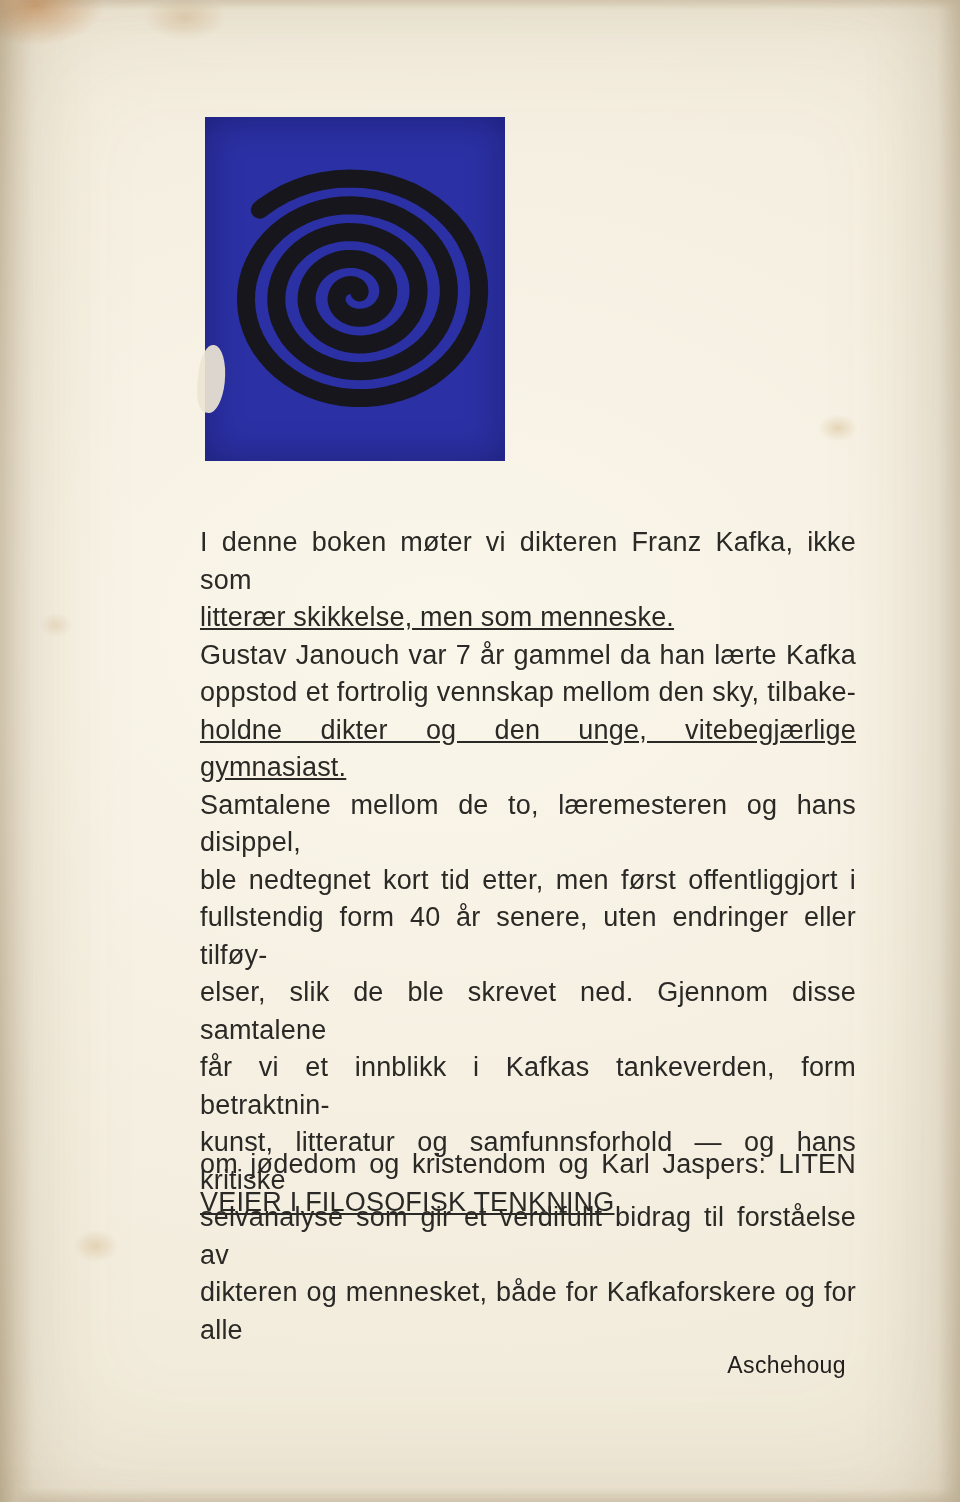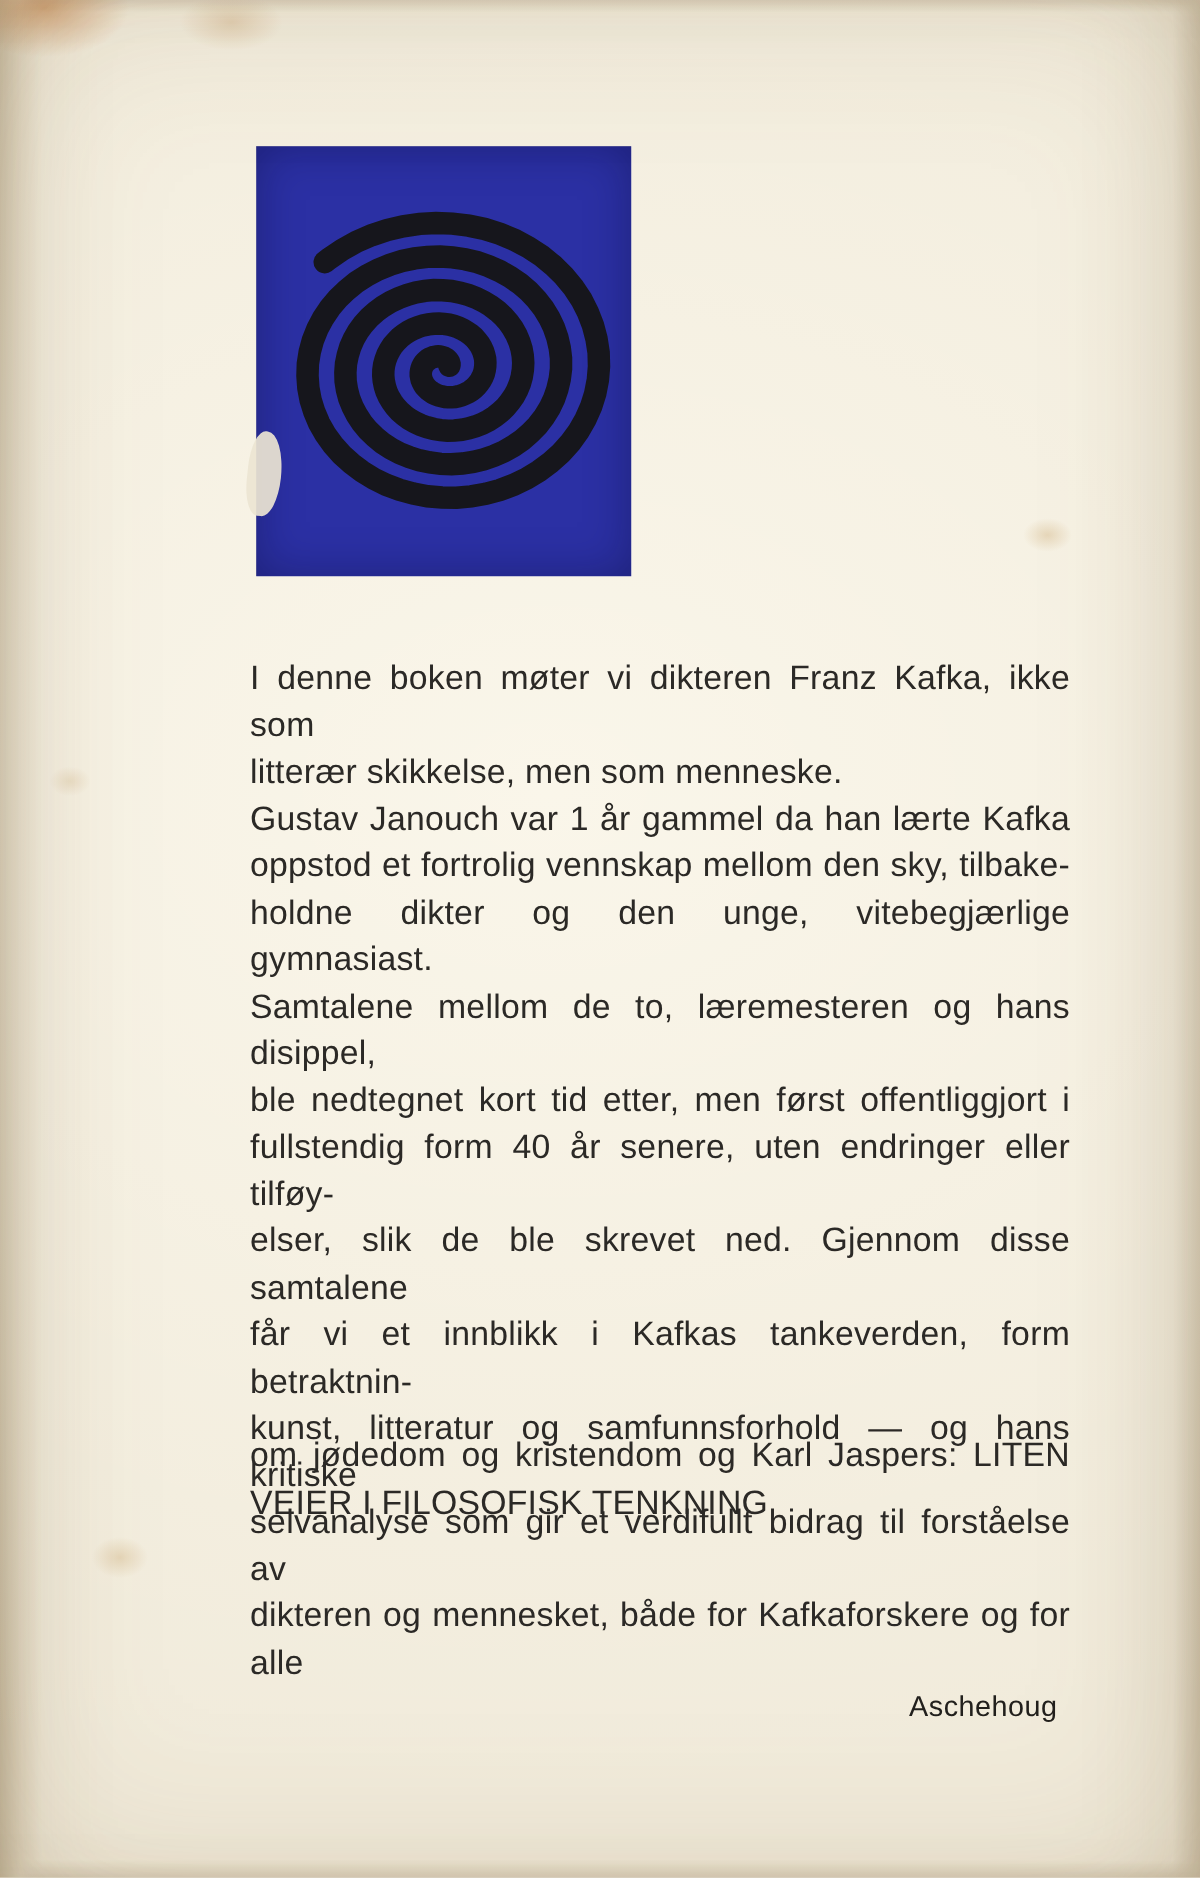--- a/index.html
+++ b/index.html
@@ -37,21 +37,21 @@
   .artwork svg { position: absolute; left: 0; top: 0; }
   .scuff {
     position: absolute; left: -7px; top: 228px; width: 27px; height: 68px;
     background: #ece5d2; border-radius: 50% 62% 55% 48%;
     transform: rotate(6deg); opacity: .92;
   }
   .textcol { position: absolute; left: 200px; width: 656px; color: #2b2926; }
   .blurb { top: 524px; }
   .blurb, .also { font-size: 27px; line-height: 37.5px; letter-spacing: .2px; }
   .line { text-align: justify; text-align-last: justify; }
-  .line.last { text-align-last: left; }
+  .line.last { text-align-last: left; text-decoration: underline; }
   .also { top: 1146px; }
   .publisher {
     position: absolute; right: 114px; top: 1352px;
     font-size: 23px; color: #22201d; letter-spacing: .4px;
   }
 </style>
 </head>
 <body>
 
 <div class="page">
@@ -62,21 +62,21 @@
     </svg>
     <div class="scuff"></div>
   </div>
 
   <div class="textcol blurb">
     <div class="para">
         <div class="line">I denne boken møter vi dikteren Franz Kafka, ikke som</div>
         <div class="line last">litterær skikkelse, men som menneske.</div>
       </div>
     <div class="para">
-        <div class="line">Gustav Janouch var 1 år gammel da han lærte Kafka</div>
+        <div class="line">Gustav Janouch var 7 år gammel da han lærte Kafka</div>
         <div class="line">oppstod et fortrolig vennskap mellom den sky, tilbake-</div>
         <div class="line last">holdne dikter og den unge, vitebegjærlige gymnasiast.</div>
       </div>
     <div class="para">
         <div class="line">Samtalene mellom de to, læremesteren og hans disippel,</div>
         <div class="line">ble nedtegnet kort tid etter, men først offentliggjort i</div>
         <div class="line">fullstendig form 40 år senere, uten endringer eller tilføy-</div>
         <div class="line">elser, slik de ble skrevet ned. Gjennom disse samtalene</div>
         <div class="line">får vi et innblikk i Kafkas tankeverden, form betraktnin-</div>
         <div class="line">kunst, litteratur og samfunnsforhold — og hans kritiske</div>

